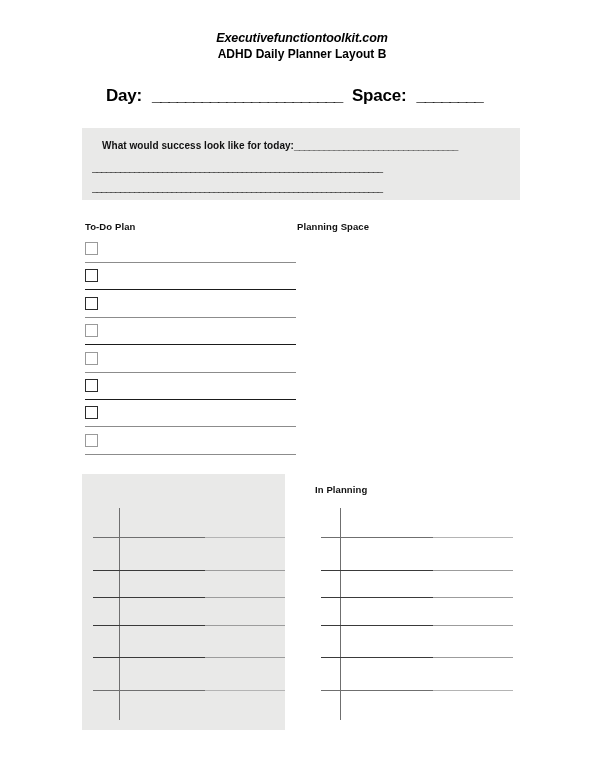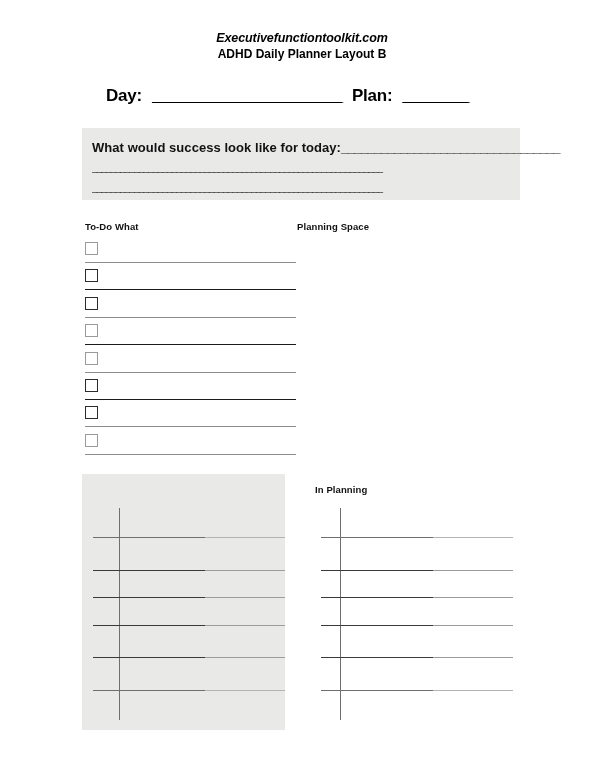--- a/index.html
+++ b/index.html
@@ -52,38 +52,37 @@
     top: 86px;
     width: 420px;
     font-size: 17px;
     font-weight: bold;
     color: #000000;
     white-space: nowrap;
     letter-spacing: -0.2px;
   }
   .daydate .blank {
     letter-spacing: -1.2px;
-    text-decoration: underline;
   }
   .daydate .gap { display: inline-block; width: 10px; }
 
   
   .success-box {
     position: absolute;
     left: 82px;
     top: 128px;
     width: 438px;
     height: 72px;
     background: #e9e9e8;
   }
   .success-line-1 {
     position: absolute;
-    left: 10px;
+    left: 20px;
     top: 12px;
-    font-size: 13px;
+    font-size: 10px;
     font-weight: bold;
     color: #111111;
     white-space: nowrap;
     letter-spacing: 0.05px;
   }
   .success-line-1 .rule {
     letter-spacing: -0.6px;
     font-weight: bold;
   }
   .success-rule {
@@ -211,32 +210,32 @@
 <body>
 
 <div id="page">
 
   <div class="header">
     <div class="brand">Executivefunctiontoolkit.com</div>
     <div class="subtitle">ADHD Daily Planner Layout B</div>
   </div>
 
   <div class="daydate">
-    <span>Day:</span><span class="gap"></span><span class="blank">_______________________</span><span class="gap"></span><span>Plan:</span><span class="gap"></span><span class="blank">________</span>
+    <span>Day:</span><span class="gap"></span><span class="blank">_______________________</span><span class="gap"></span><span>Space:</span><span class="gap"></span><span class="blank">________</span>
   </div>
 
   <div class="success-box">
     <div class="success-line-1 nowrap">
       <span>What would success look like for today:</span><span class="rule">_________________________________</span>
     </div>
     <div class="success-rule r2 nowrap">______________________________________________________________</div>
     <div class="success-rule r3 nowrap">______________________________________________________________</div>
   </div>
 
-  <div class="section-title" id="todo-title">To-Do What</div>
+  <div class="section-title" id="todo-title">To-Do Plan</div>
   <div class="section-title" id="planning-title">Planning Space</div>
   <div class="section-title" id="plan-title">The Plan</div>
   <div class="section-title" id="reality-title">In Planning</div>
 
   <div id="todo-list">
       <div class="todo-row">
         <div class="todo-checkbox"></div>
         <div class="todo-rule" style="top: 20px;"></div>
       </div>
       <div class="todo-row">

